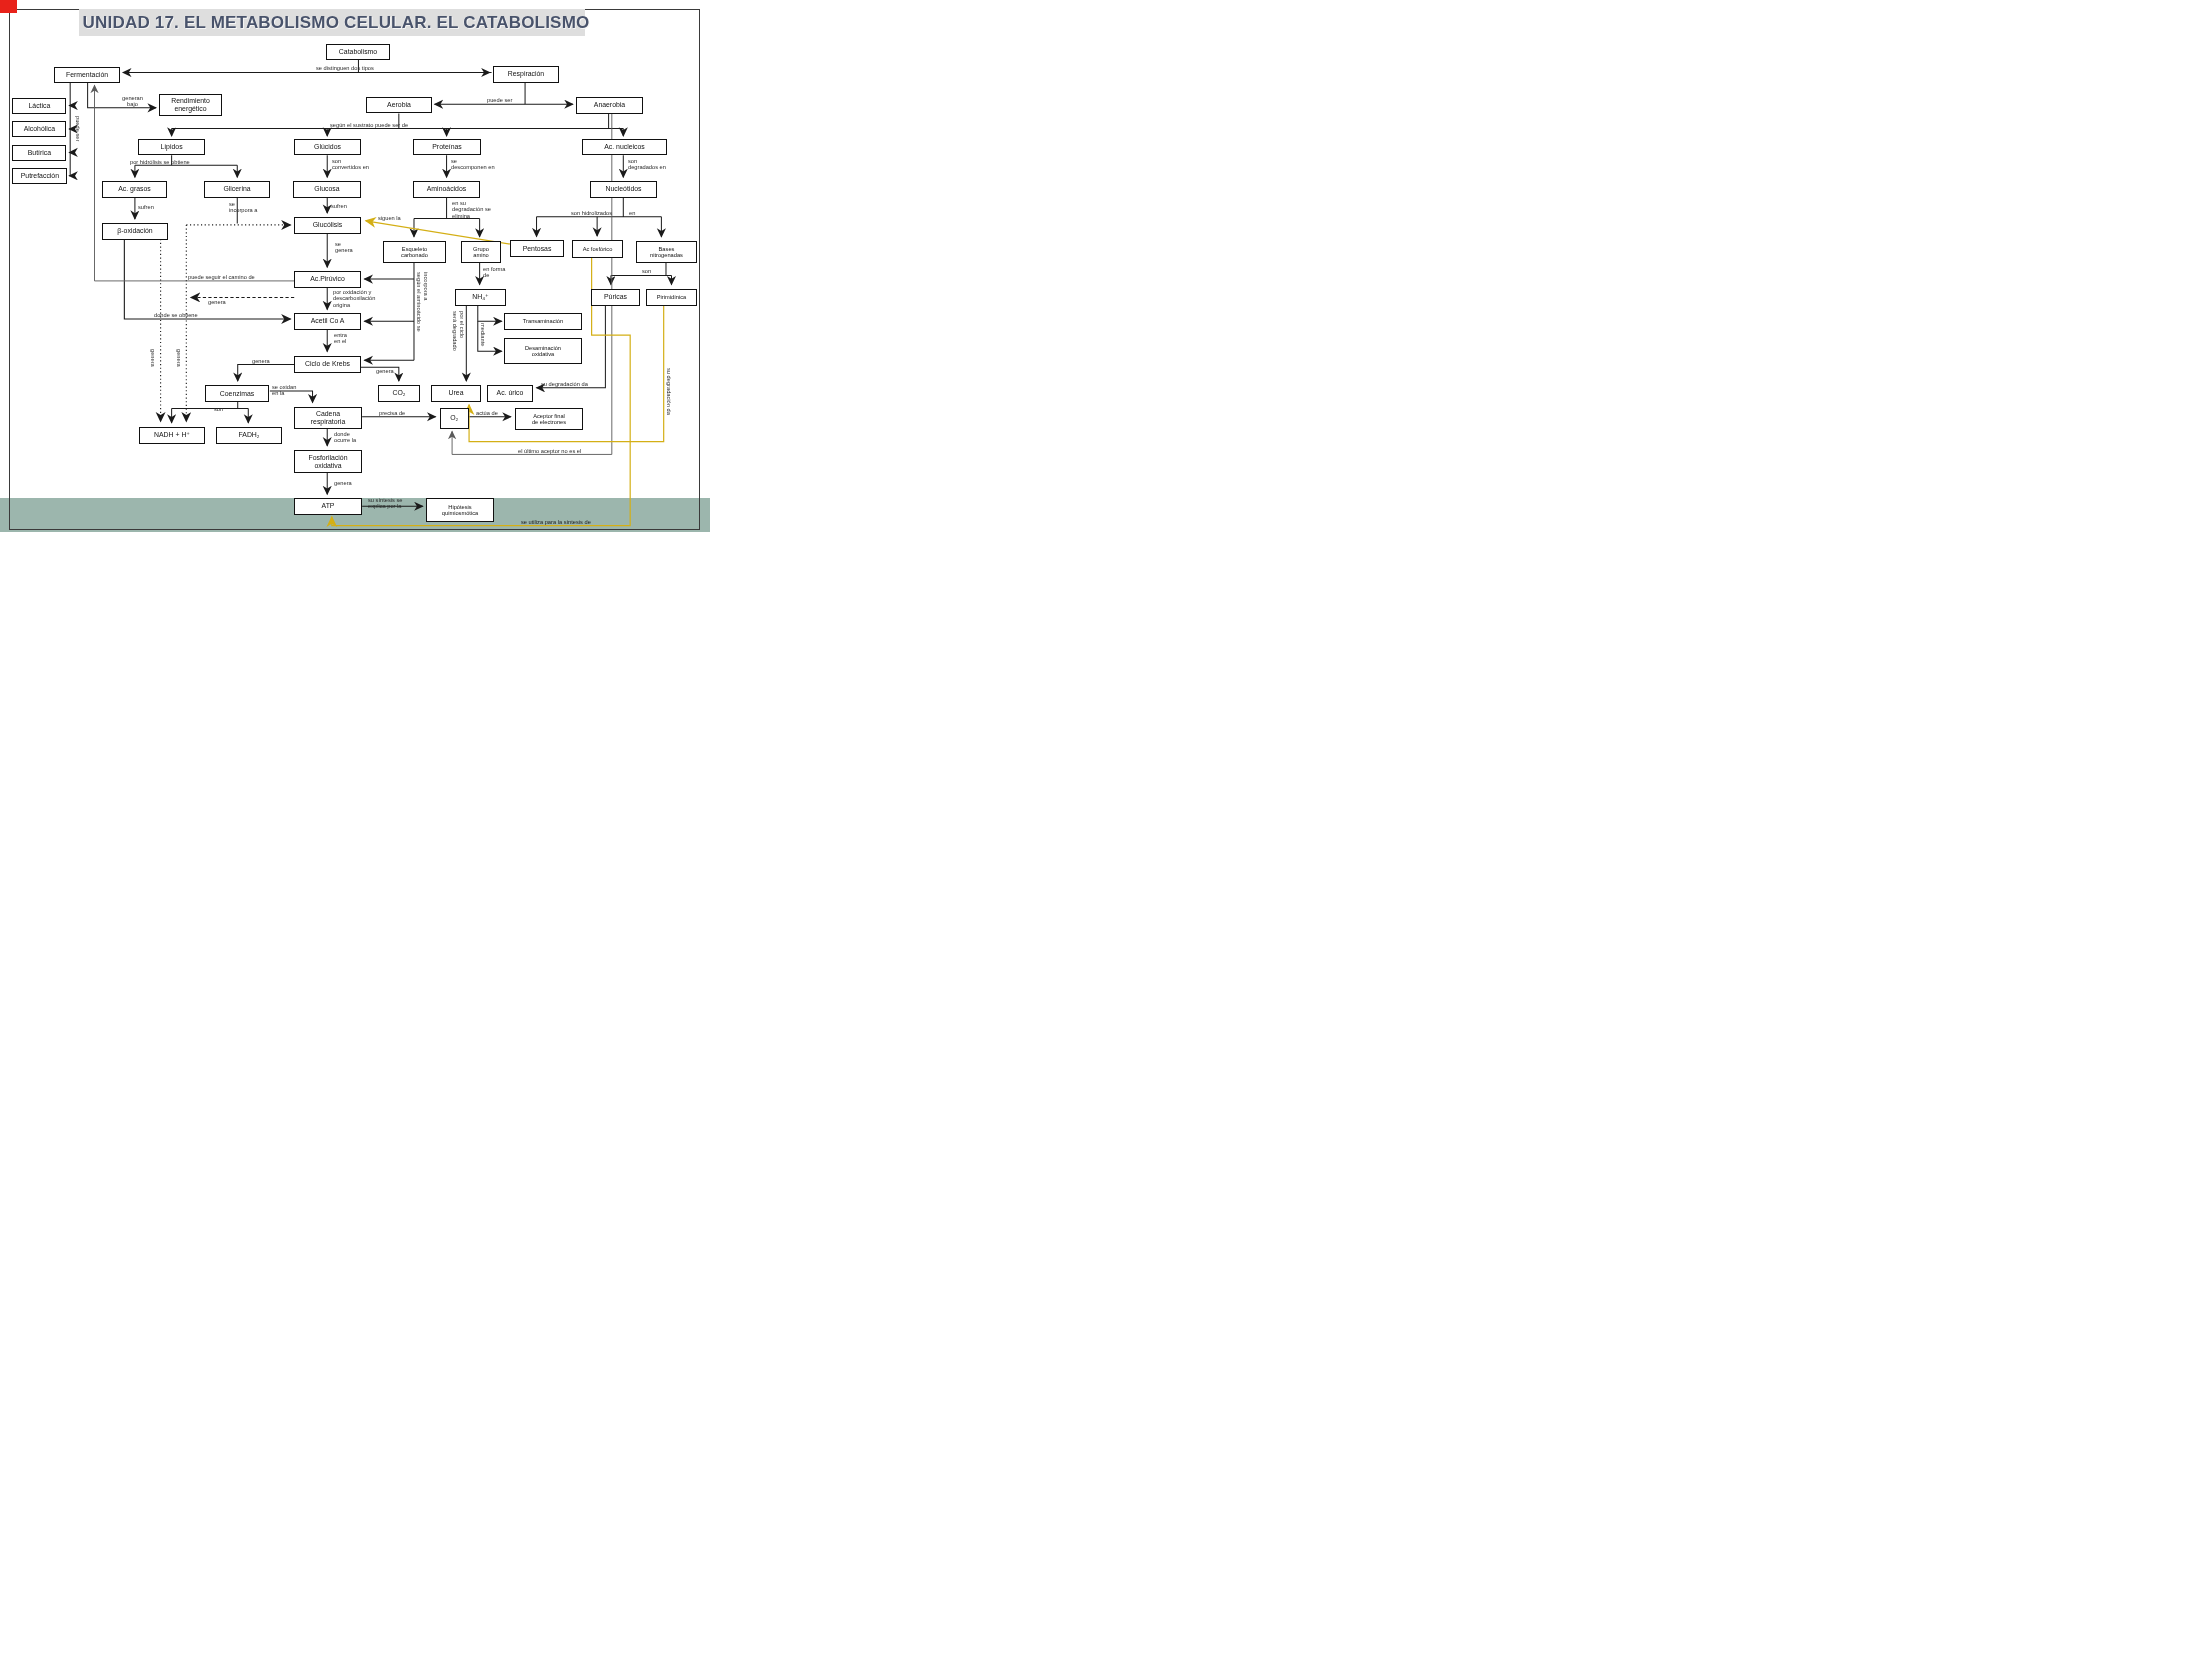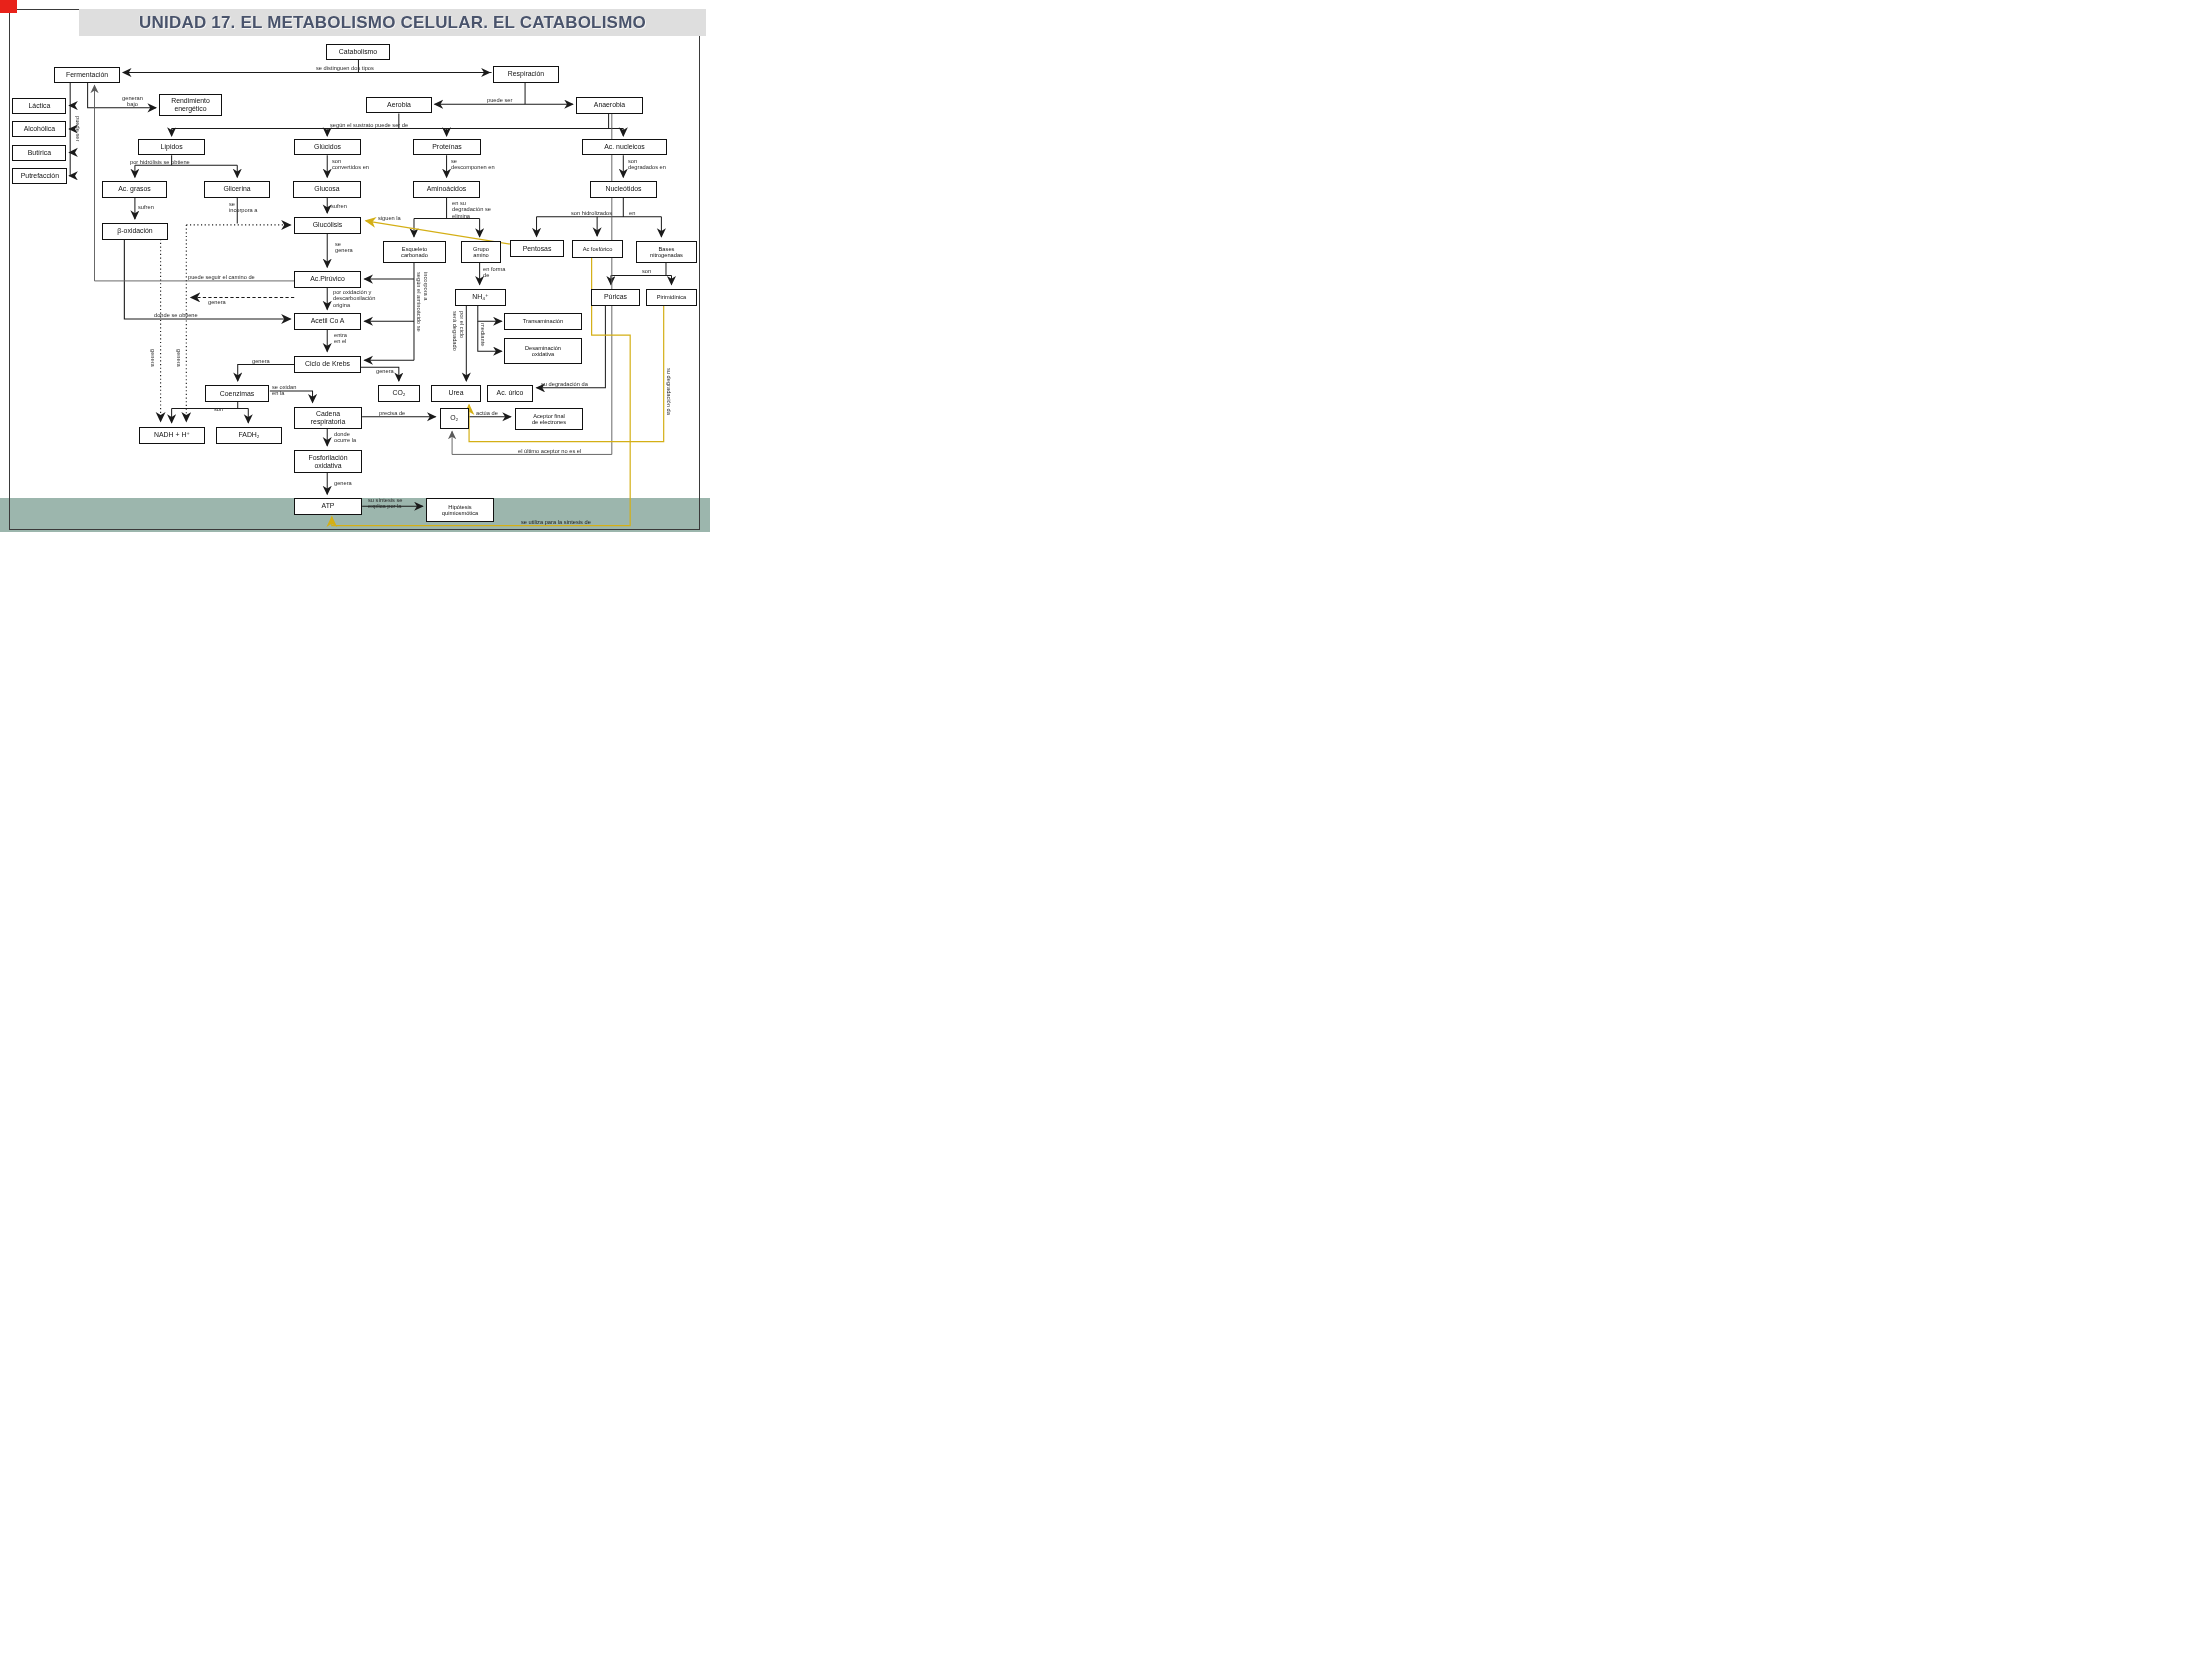--- a/index.html
+++ b/index.html
@@ -1,22 +1,22 @@
 <!DOCTYPE html>
 <html style="font-size:7.4px"><head>
 <meta charset="utf-8">
 <style>
   html,body{margin:0;padding:0;background:#fff;}
   #stage{position:relative;width:710px;height:532px;background:#fff;overflow:hidden;
          font-family:"Liberation Sans","DejaVu Sans",sans-serif;}
   #band{position:absolute;left:0;top:498px;width:710px;height:34px;background:#9cb6ad;}
   #frame{position:absolute;left:9.2px;top:9.2px;width:691px;height:521px;border:0.9px solid #3a3a3a;box-sizing:border-box;}
   #corner{position:absolute;left:0;top:0;width:16.5px;height:13px;background:#e8221a;}
-  #titlebar{position:absolute;left:79px;top:9.2px;width:627px;height:27px;background:#dedede;
-            display:flex;align-items:center;justify-content:center;}
+  #titlebar{position:absolute;left:79px;top:9.2px;width:498px;height:27px;background:#dedede;
+            display:flex;align-items:center;justify-content:center;padding-left:8px;}
   #titlebar .t{font-size:17px;font-weight:bold;color:#49536b;letter-spacing:0.2px;white-space:nowrap;
                text-shadow:0.9px 0.9px 0 #f6f6f6,-0.5px -0.5px 0 #eee;}
   svg.wires{position:absolute;left:0;top:0;z-index:2;}
   .node{position:absolute;background:#fff;border:1.1px solid #111;box-sizing:border-box;
         display:flex;align-items:center;justify-content:center;text-align:center;
         font-size:6.9px;color:#111;white-space:pre-line;line-height:1.12;z-index:3;}
   .node.bold{border-width:1.4px;}
   .node.small{font-size:5.7px;}
   .lbl{position:absolute;font-size:5.7px;color:#2a2a2a;white-space:pre-line;line-height:1.1;z-index:4;}
   .lbl.c{text-align:center;}

